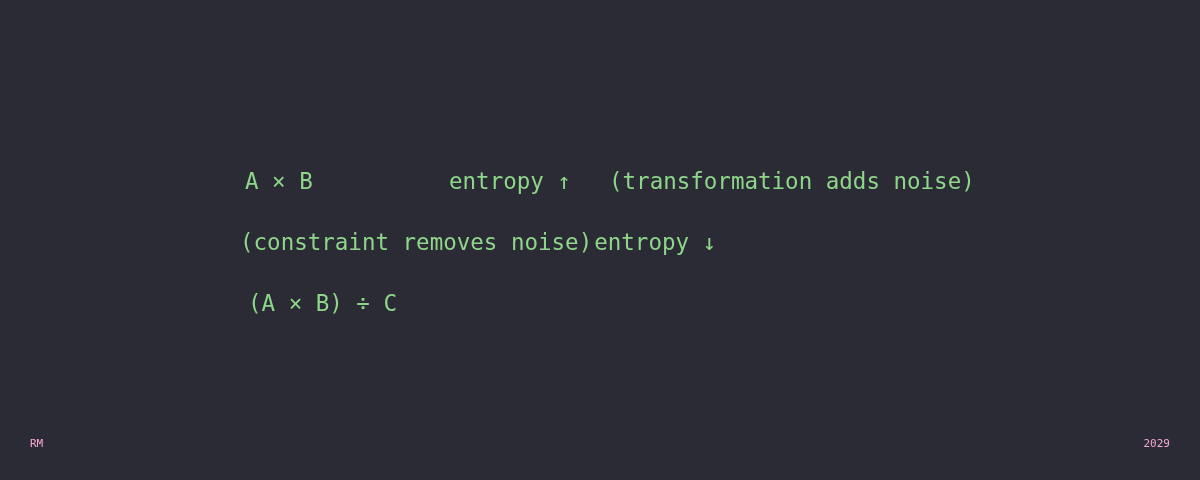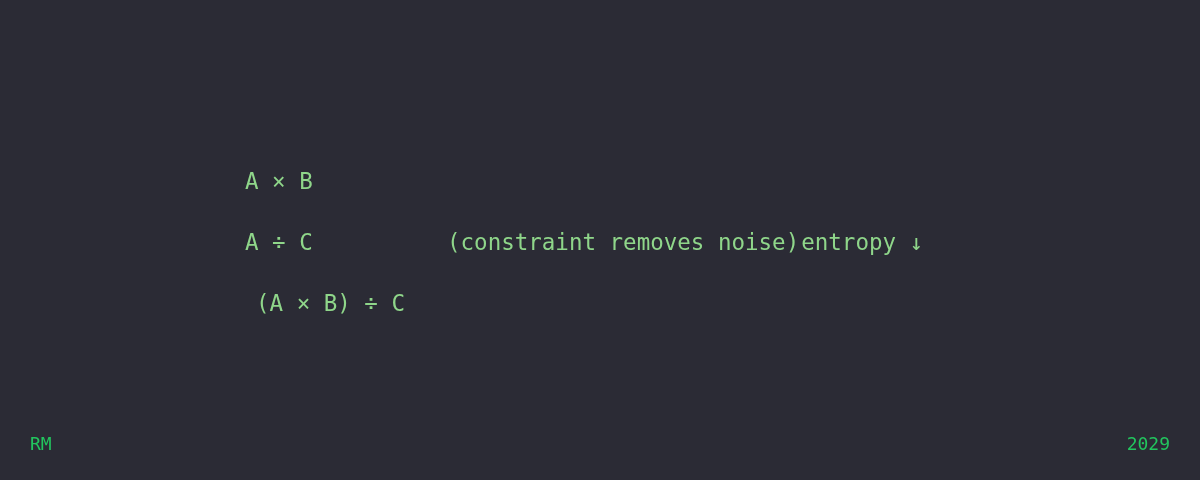--- a/index.html
+++ b/index.html
@@ -41,56 +41,57 @@
   }
   .col-effect {
     width: 160px;
     flex: 0 0 160px;
     padding-left: 2px;
   }
   .col-note {
     flex: 0 0 auto;
   }
   .row-indent .col-expr {
-    margin-left: 16px;
+    margin-left: 8px;
   }
   .row-plain .col-expr {
     margin-left: 5px;
   }
   .footer {
     position: absolute;
     left: 0;
     right: 0;
     bottom: 26px;
     height: 20px;
   }
   .footer-left,
   .footer-right {
     position: absolute;
-    color: #22c55e;
-    font-size: 18px;
+    color: #f9a8d4;
+    font-size: 11px;
     line-height: 20px;
     white-space: pre;
   }
   .footer-left { left: 30px; }
   .footer-right { right: 30px; }
 </style>
 </head>
 <body>
 
 <div class="slide">
 
   <div class="table-block">
 
     <div class="row row-plain">
       <div class="cell col-expr">A × B</div>
+      <div class="cell col-effect">entropy ↑</div>
+      <div class="cell col-note">(transformation adds noise)</div>
     </div>
 
     <div class="row row-plain">
-      <div class="cell col-expr">A ÷ C</div>
       <div class="cell col-note">(constraint removes noise)</div>
       <div class="cell col-effect">entropy ↓</div>
     </div>
 
     <div class="row row-indent">
       <div class="cell col-expr">(A × B) ÷ C</div>
     </div>
 
   </div>
 

